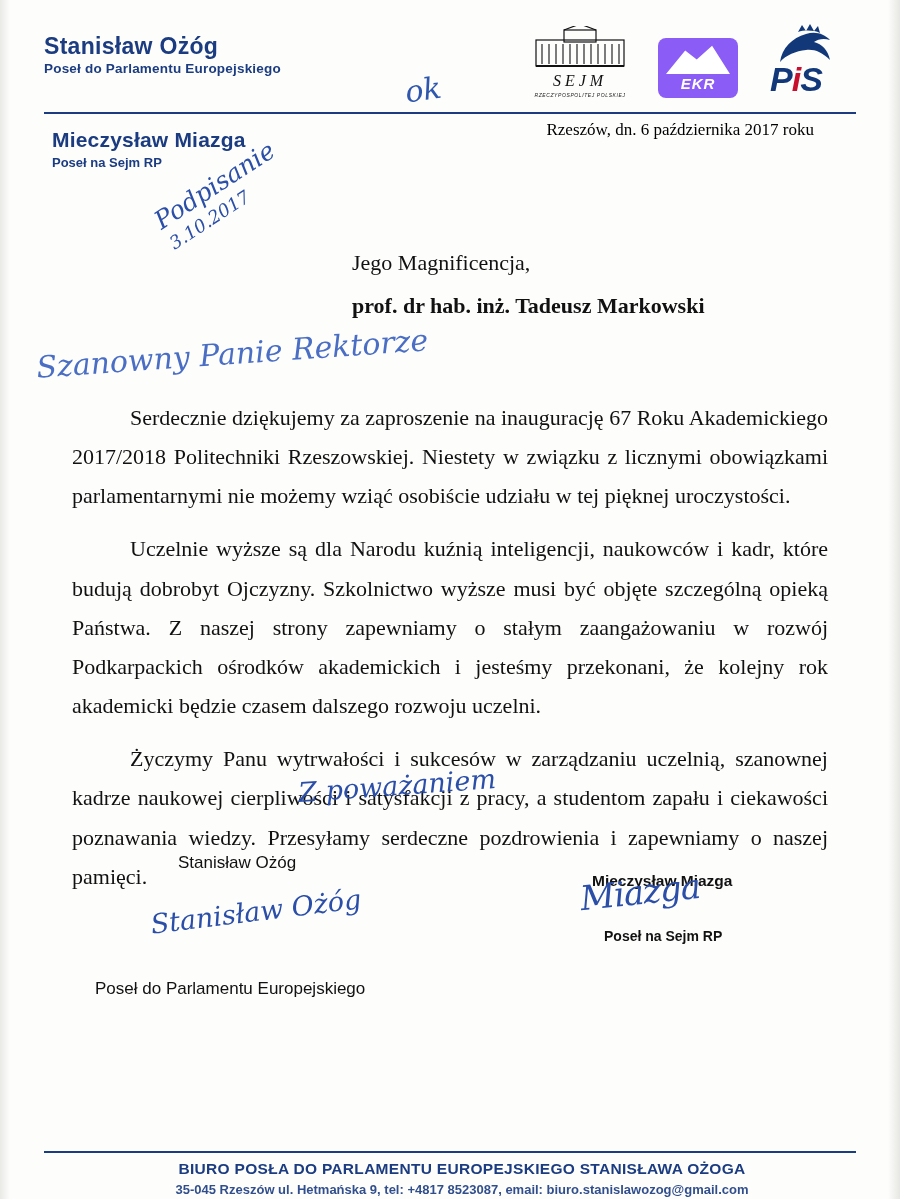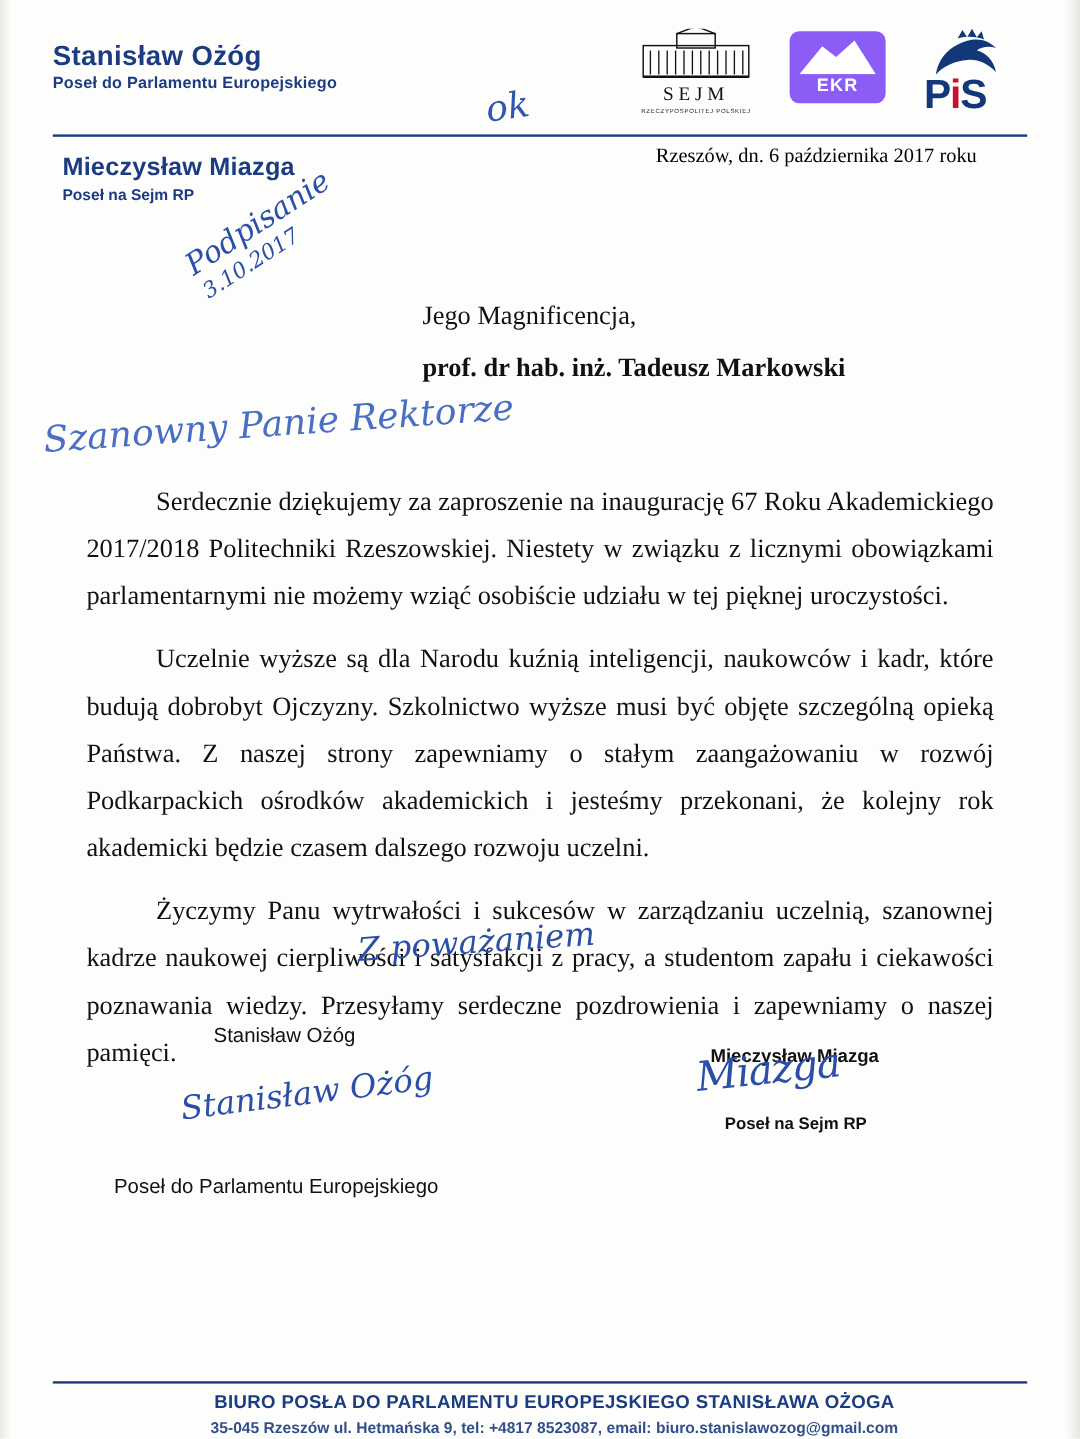--- a/index.html
+++ b/index.html
@@ -46,22 +46,23 @@
     color: #1b3c80;
     letter-spacing: 0.2px;
     margin-top: 3px;
   }
 
   .logos {
     position: absolute;
     top: -10px;
     right: 0;
     display: flex;
-    align-items: flex-start;
+    align-items: flex-end;
     gap: 26px;
+    font-style: italic;
   }
 
   
   .logo-sejm {
     text-align: center;
     width: 104px;
   }
   .sejm-building {
     width: 92px;
     height: 44px;

